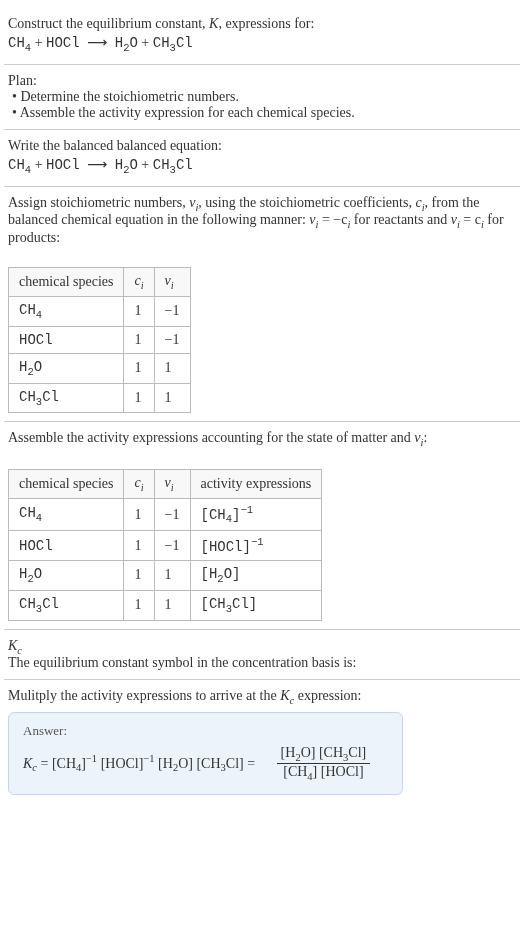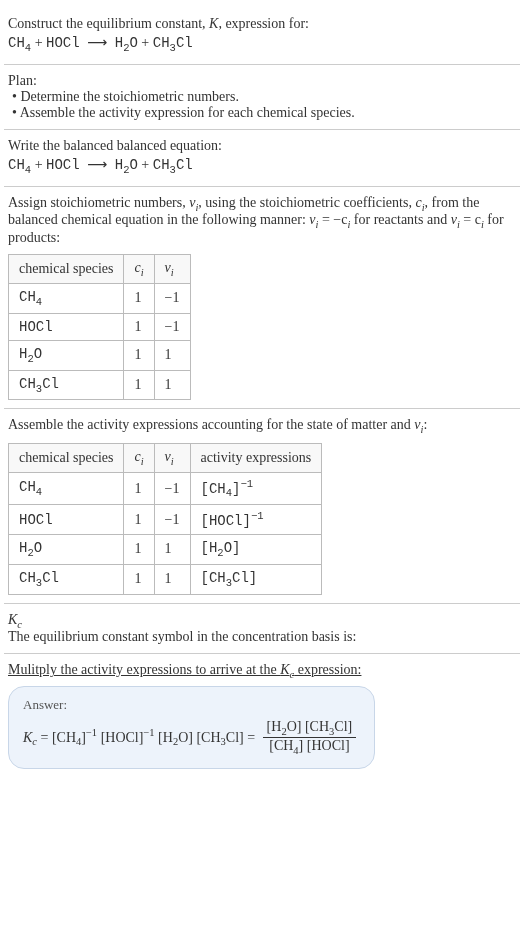--- a/index.html
+++ b/index.html
@@ -8,70 +8,70 @@
   font-size: 14px;
   color: #333;
   background: #fff;
   width: 524px;
   padding: 8px 4px;
 }
 .section {
   border-bottom: 1px solid #ccc;
   padding: 8px 4px;
 }
-.section:last-of-type { border-bottom: none; text-decoration: underline; }
+.section:last-of-type { border-bottom: none; }
 .chem { font-family: Liberation Mono, monospace; }
 sub { font-size: 0.75em; vertical-align: sub; }
 sup { font-size: 0.75em; vertical-align: super; }
 .italic { font-style: italic; }
 .arrow { margin: 0 4px; }
 table {
   border-collapse: collapse;
-  margin-top: 8px;
+  margin-top: 21px;
   font-size: 14px;
 }
 th, td {
   border: 1px solid #bbb;
   padding: 5px 10px;
   text-align: left;
   font-weight: normal;
 }
 th { background: #f8f8f8; }
 .bullet-list { margin-left: 4px; }
 .bullet-list div::before { content: "• "; }
 .answer {
   background: #edf3fb;
   border: 1px solid #c8d6e8;
-  border-radius: 16px;
+  border-radius: 6px;
   padding: 10px 14px;
   margin-top: 6px;
   display: inline-block;
 }
 .answer-label {
   font-size: 13px;
   color: #555;
   margin-bottom: 6px;
 }
 .formula-line { margin: 2px 0; white-space: nowrap; }
 .frac {
   display: inline-block;
   text-align: center;
   vertical-align: middle;
-  margin: 0 4px;
+  margin: 0 18px;
 }
 .frac .num { display: block; border-bottom: 1px solid #333; padding: 0 4px; }
 .frac .den { display: block; padding: 0 4px; }
 .eq-inline { display: inline-block; vertical-align: middle; }
 </style>
 </head>
 <body>
 
 <div class="section">
   <div>
-    <span>Construct the equilibrium constant, </span><span class="italic">K</span><span>, expression for:</span>
+    <span>Construct the equilibrium constant, </span><span class="italic">K</span><span>, expressions for:</span>
   </div>
   <div class="formula-line">
     <span class="chem"><span>CH</span><sub>4</sub></span>
     <span> + </span>
     <span class="chem">HOCl</span>
     <span class="arrow">⟶</span>
     <span class="chem"><span>H</span><sub>2</sub><span>O</span></span>
     <span> + </span>
     <span class="chem"><span>CH</span><sub>3</sub><span>Cl</span></span>
   </div>

